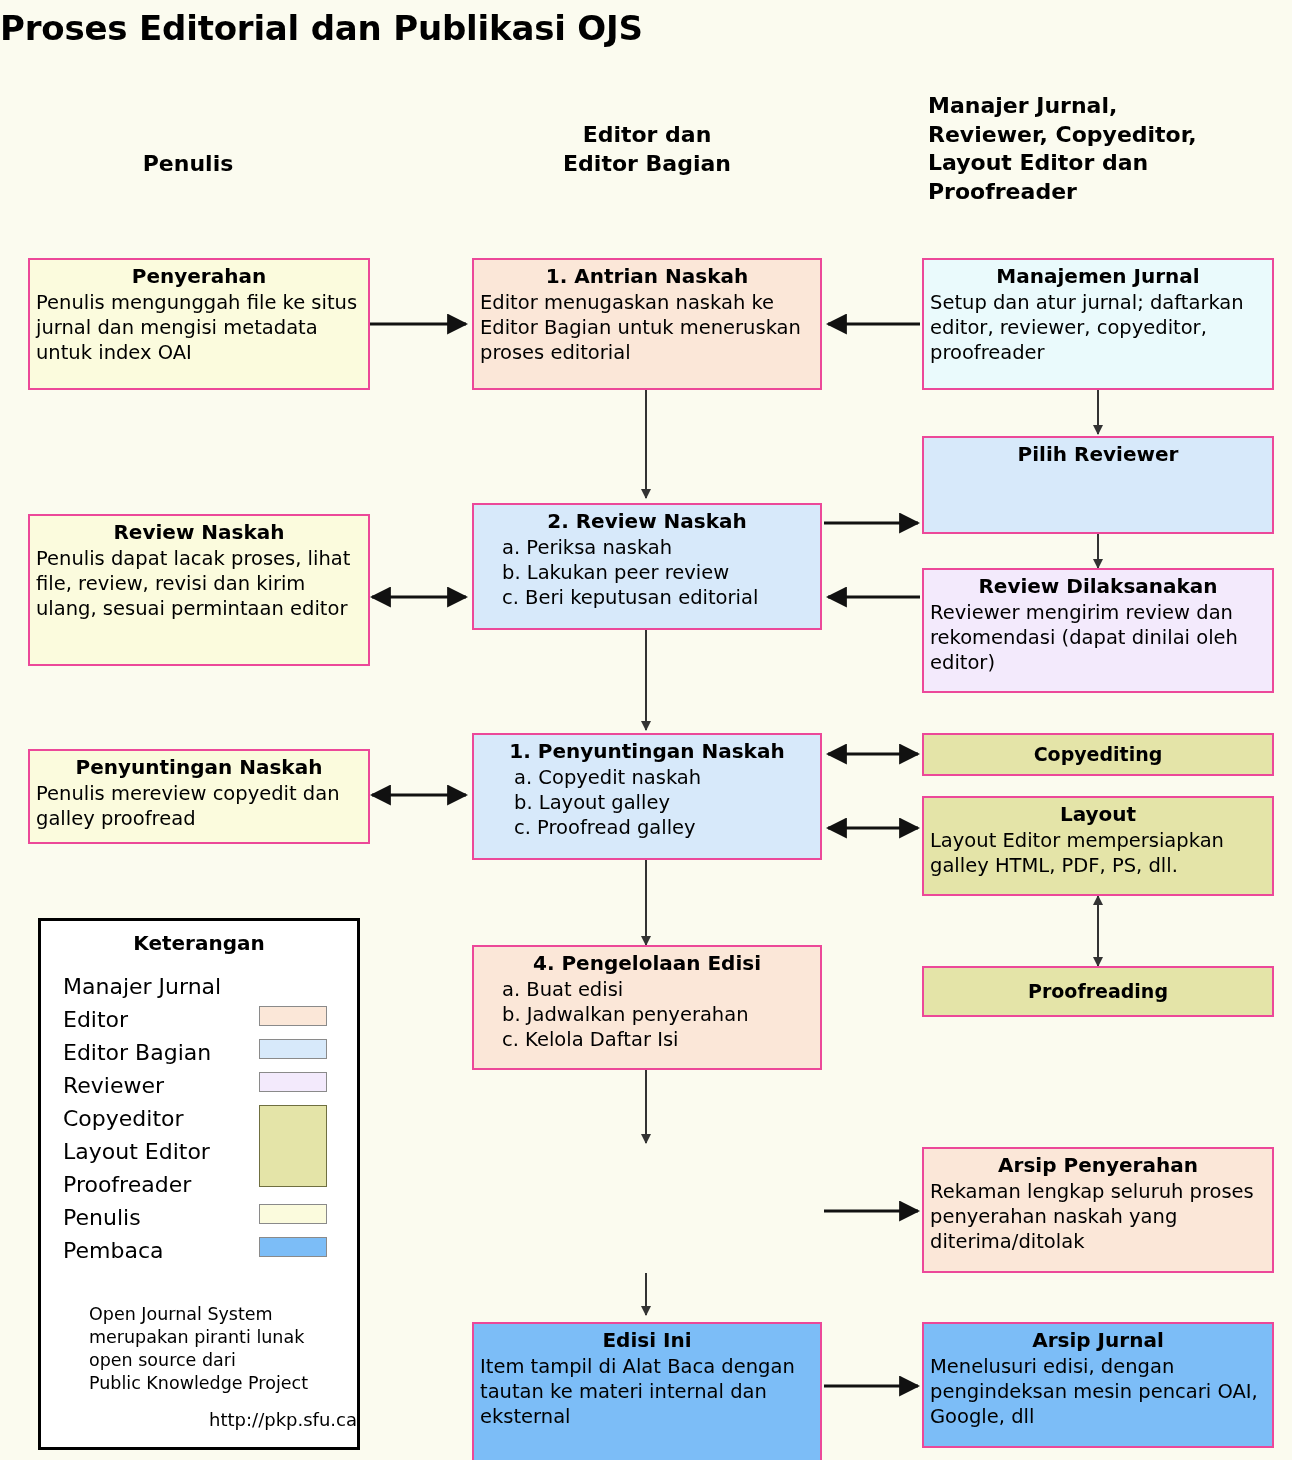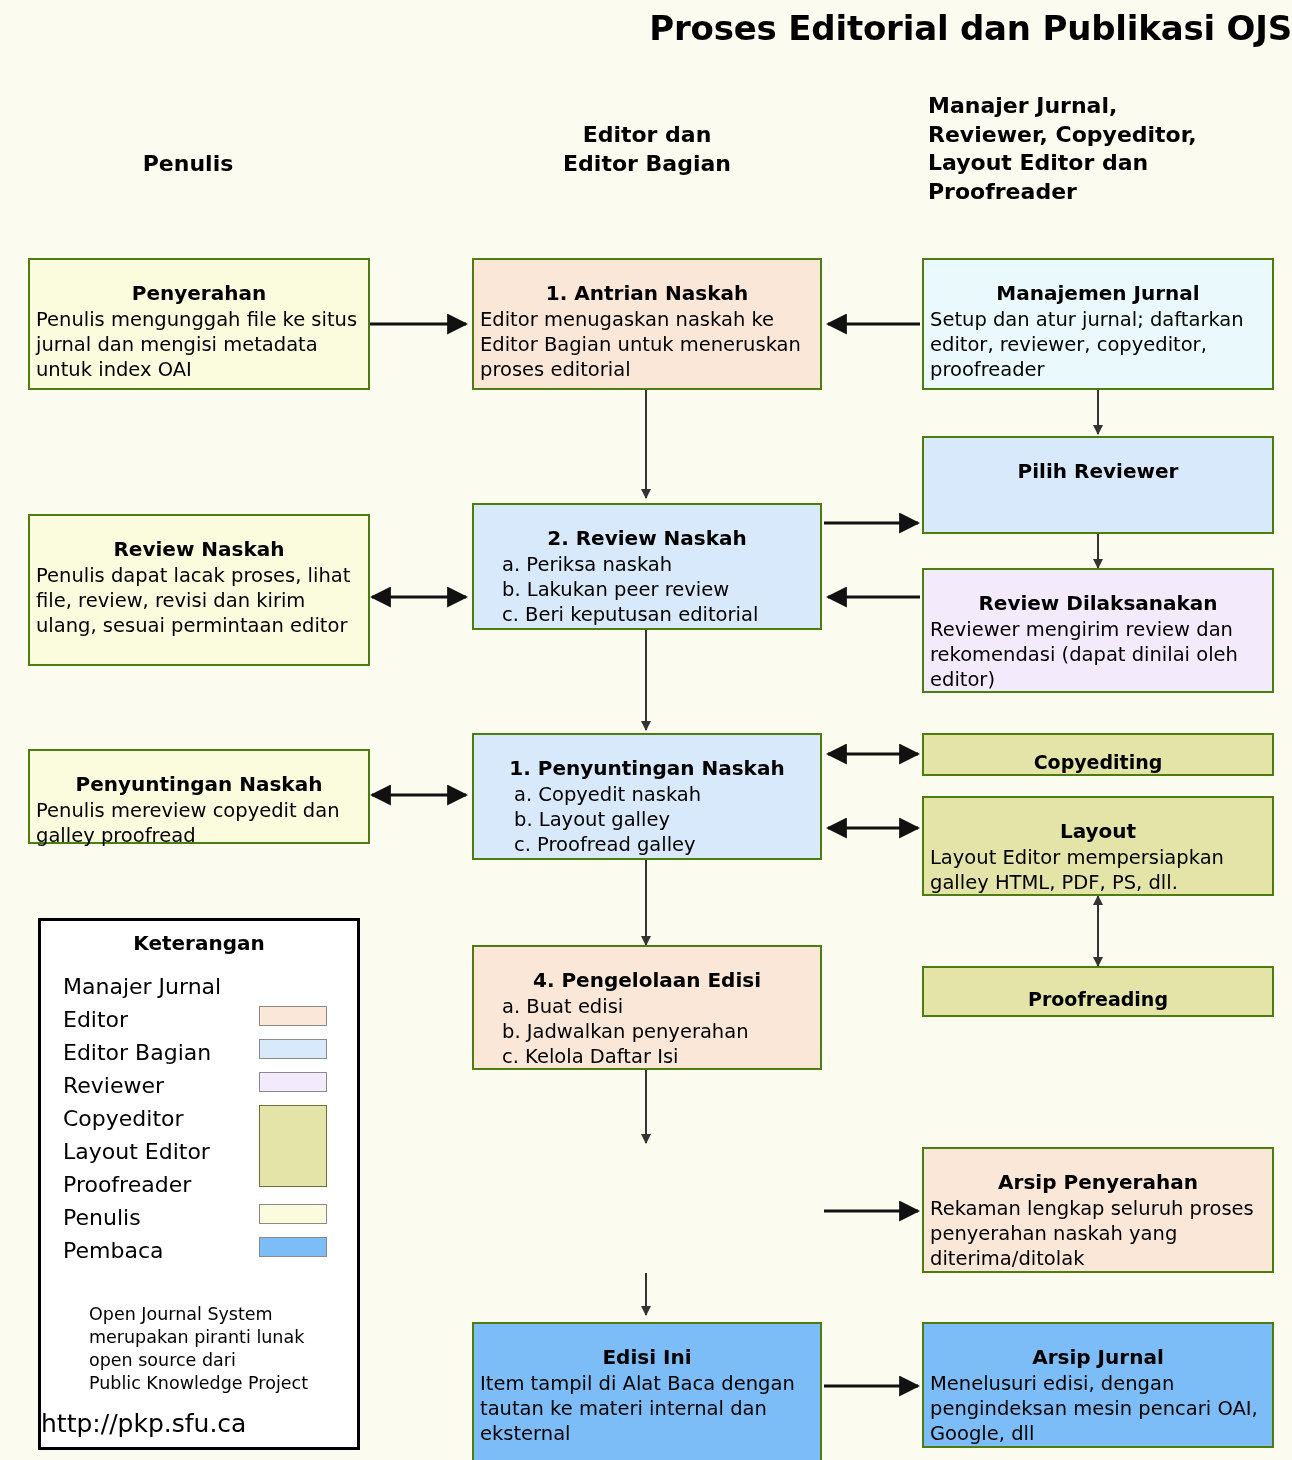--- a/index.html
+++ b/index.html
@@ -15,35 +15,35 @@
     position: relative;
     width: 1292px;
     height: 1460px;
     background: #fbfbef;
     overflow: hidden;
   }
   .abs { position: absolute; box-sizing: border-box; }
 
   #title {
     top: 8px; left: 0; width: 1292px;
-    text-align: right;
+    text-align: left;
     font-size: 34px;
     font-weight: bold;
     letter-spacing: -0.2px;
   }
 
   .col-head {
     font-size: 22px;
     font-weight: bold;
     line-height: 1.30;
   }
 
   .node {
-    border: 2px solid #4d7c0f;
-    padding: 21px 6px 5px 6px;
+    border: 2px solid #ec4899;
+    padding: 4px 6px 5px 6px;
     font-size: 19.5px;
     line-height: 1.30;
   }
   .node .nt {
     font-weight: bold;
     text-align: center;
     display: block;
     font-size: 20px;
     line-height: 1.28;
   }
@@ -96,22 +96,22 @@
     position: absolute;
     left: 48px;
     top: 382px;
     font-size: 17.5px;
     line-height: 1.32;
   }
   #legend-url {
     position: absolute;
     left: 0; width: 100%;
     top: 488px;
-    text-align: left;
-    font-size: 25px;
+    text-align: right;
+    font-size: 18px;
   }
 
   svg#wires {
     position: absolute;
     left: 0; top: 0;
     width: 1292px; height: 1460px;
     pointer-events: none;
   }
 </style>
 </head>

